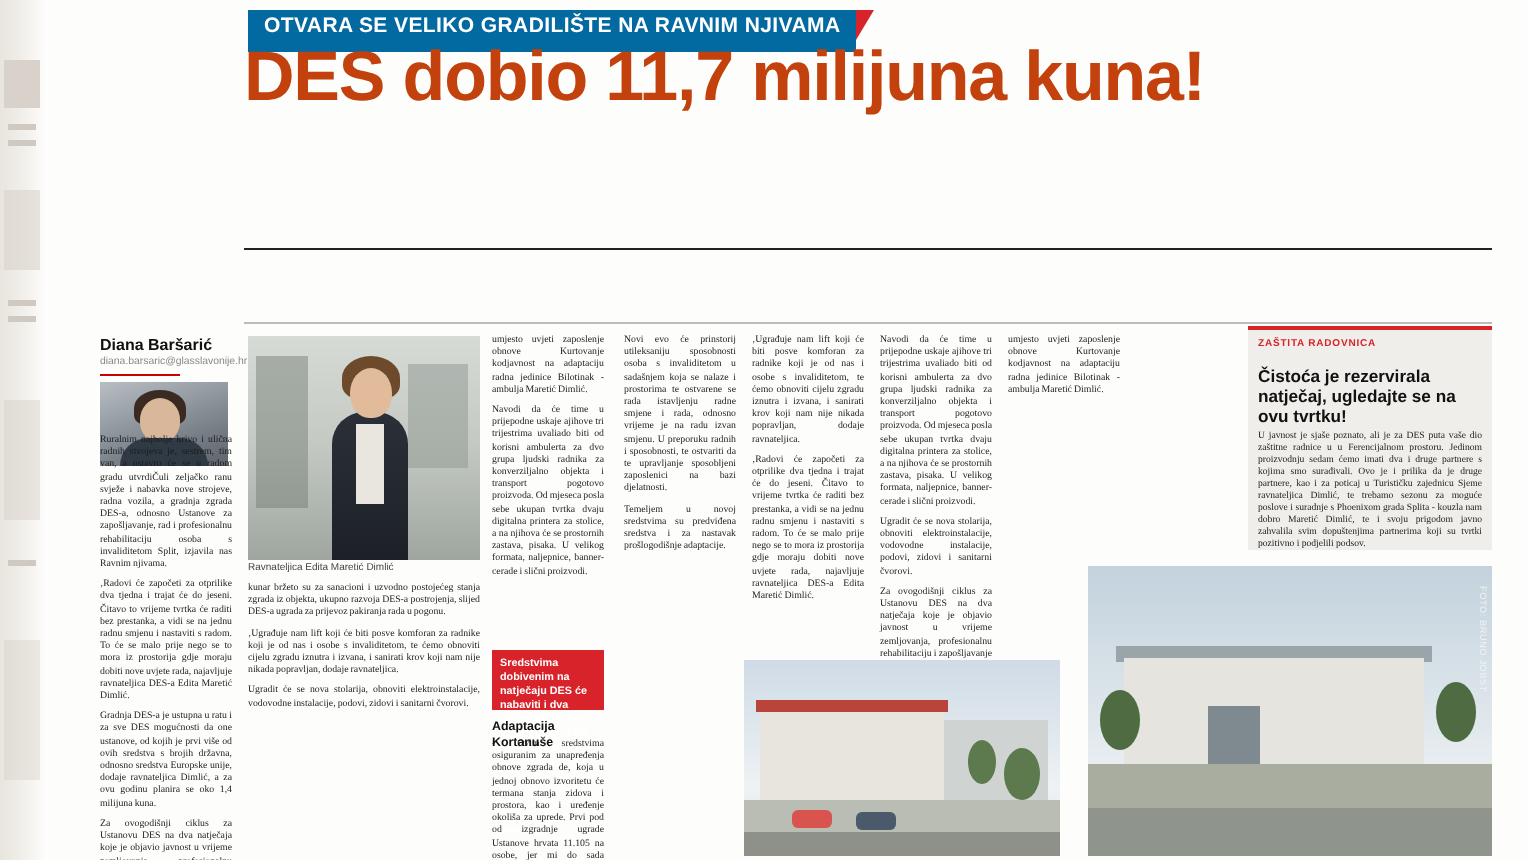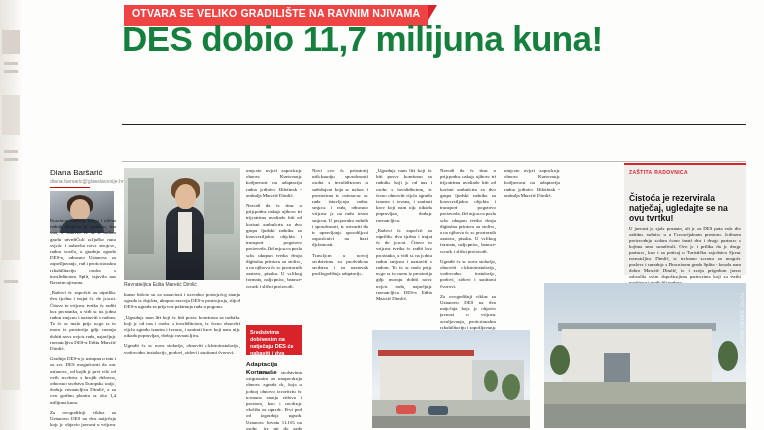--- a/index.html
+++ b/index.html
@@ -48,21 +48,21 @@
   }
   
   .kicker-wrap {
     position: absolute;
     left: 100px; top: 5px;
     height: 15px;
     display: flex;
     align-items: stretch;
   }
   .kicker {
-    background: #ef4444;
+    background: #0369a1;
     color: #fff;
     font-family: "Liberation Sans", sans-serif;
     font-weight: bold;
     font-size: 10.5px;
     letter-spacing: .2px;
     padding: 2px 8px 19px 8px;
     line-height: 12px;
     white-space: nowrap;
   }
   .kicker-tail {
@@ -73,21 +73,21 @@
   
   .headline {
     position: absolute;
     left: 98px; top: 20px;
     width: 620px;
     font-family: "Liberation Sans", sans-serif;
     font-weight: bold;
     font-size: 35px;
     line-height: 38px;
     letter-spacing: -0.6px;
-    color: #15803d;
+    color: #c2410c;
   }
   .subhead {
     position: absolute;
     left: 98px; top: 62px;
     width: 625px;
     font-family: "Liberation Sans", sans-serif;
     font-weight: bold;
     font-size: 21.5px;
     line-height: 25px;
     letter-spacing: -0.3px;
@@ -121,21 +121,21 @@
   }
 
   
   .author {
     position: absolute;
     left: 26px; top: 168px;
     width: 66px;
   }
   .author .name {
     font-family: "Liberation Sans", sans-serif;
-    font-weight: normal;
+    font-weight: bold;
     font-size: 8px;
     line-height: 9px;
     color: #111;
   }
   .author .mail {
     font-family: "Liberation Sans", sans-serif;
     font-size: 5.2px;
     color: #888;
     line-height: 7px;
     margin-top: 1px;
@@ -261,21 +261,21 @@
     color: #d8232a;
     letter-spacing: .4px;
     text-transform: uppercase;
   }
   .sidebox .title {
     font-family: "Liberation Sans", sans-serif;
     font-size: 8.6px;
     font-weight: bold;
     line-height: 10px;
     color: #111;
-    margin-top: 18px;
+    margin-top: 8px;
   }
   .sidebox .body {
     font-family: "Liberation Serif", serif;
     font-size: 4.8px;
     line-height: 6px;
     text-align: justify;
     margin-top: 3px;
     color: #1b1b1b;
   }
 

